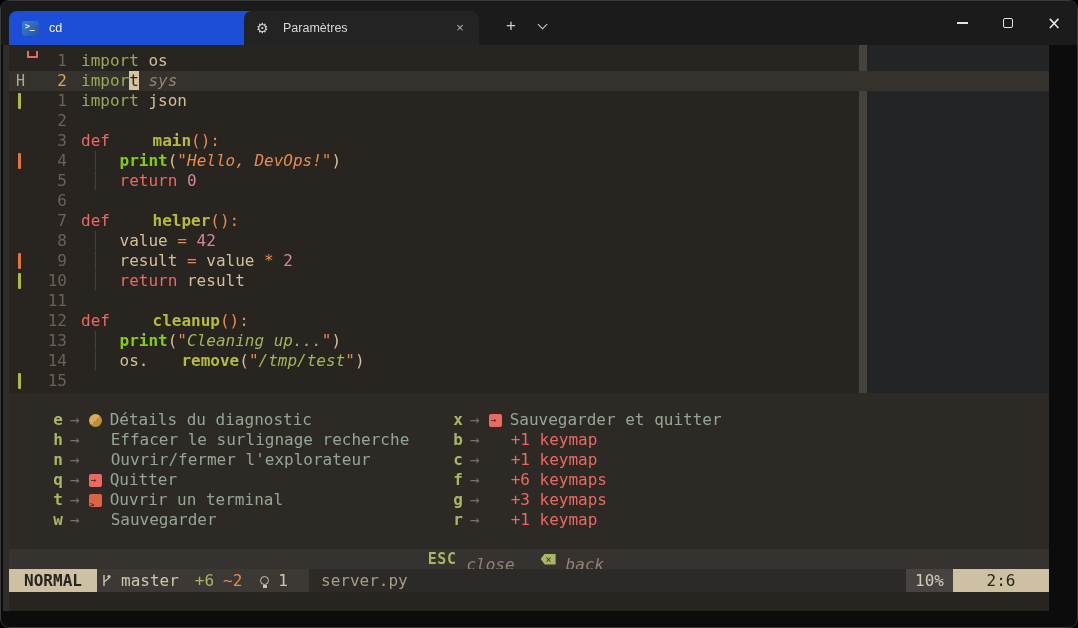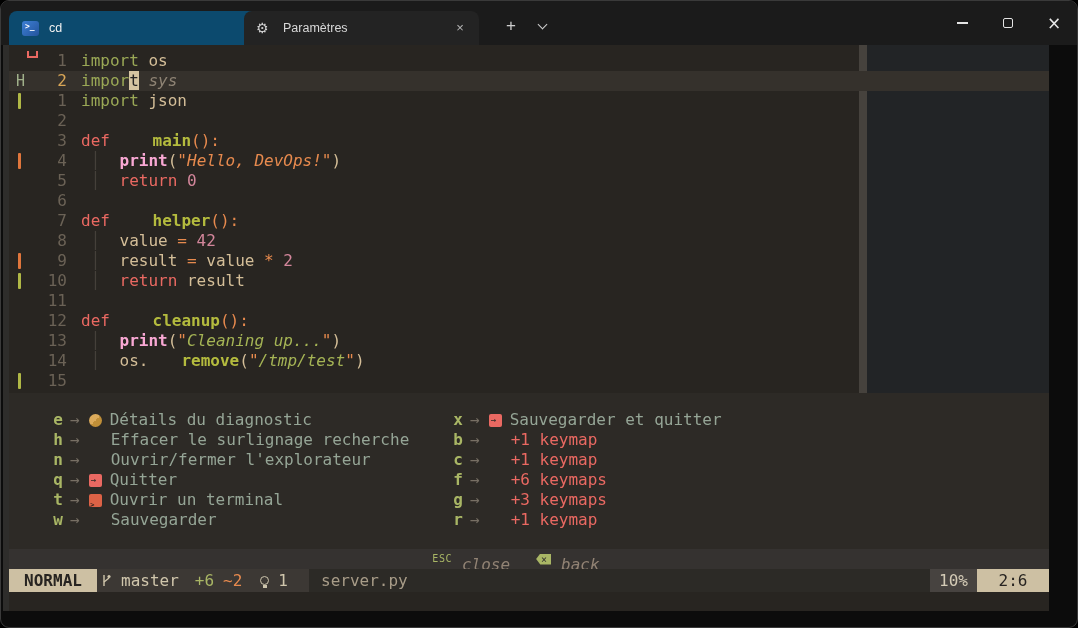--- a/index.html
+++ b/index.html
@@ -4,21 +4,21 @@
 <style>
   * { margin:0; padding:0; box-sizing:border-box; }
   html,body { background:#000; }
   body { width:1078px; height:628px; position:relative; font-family:"DejaVu Sans Mono", monospace; }
   #win { position:absolute; inset:0; border-radius:9px; overflow:hidden; background:#0c0c0c; border:1px solid #3a3a3a; }
 
   
   #titlebar { position:absolute; left:0; top:0; width:100%; height:44px; background:#1b1b1b; }
   .tab { position:absolute; top:10px; height:34px; border-radius:8px 8px 0 0; display:flex; align-items:center;
          font-family:"Liberation Sans", sans-serif; font-size:12.5px; color:#d8d8d8; cursor:default; }
-  #tab-cd { left:8px; width:260px; background:#0c4a6e; color:#f0f0f0; }
+  #tab-cd { left:8px; width:260px; background:#1d4ed8; color:#f0f0f0; }
   #tab-settings { left:243px; width:235px; background:#232323; }
   .tab .tlabel { margin-left:10px; }
   .tab .tclose { position:absolute; right:10px; width:18px; height:18px; text-align:center; line-height:17px;
                  color:#b5b5b5; font-size:13px; border-radius:3px; }
   .ic-ps { display:inline-block; width:17px; height:15px; margin-left:13px; border-radius:3px;
            background:linear-gradient(135deg,#3d7fd4,#24549c); position:relative; }
   .ic-ps::after { content:">_"; position:absolute; left:3px; top:1px; font-family:"DejaVu Sans Mono",monospace;
                   font-size:8px; font-weight:bold; color:#fff; }
   .ic-gear { display:inline-block; width:17px; margin-left:12px; color:#d0d0d0; font-size:14px; line-height:15px; }
   .ic-gear::after { content:"⚙"; }
@@ -45,21 +45,21 @@
   .row { position:absolute; left:0; width:850px; height:20px; white-space:pre; }
   .sign { position:absolute; left:1px; width:14px; height:20px; }
   .sign .bar { display:block; width:3px; height:16px; margin:2px 0 0 8px; border-radius:1px; }
   .bar.add { background:#b0b846; } .bar.chg { background:#e0763c; }
   .sign.hint { color:#a0b08a; font-size:15px; padding-left:6px; }
   .lnum { position:absolute; left:8px; width:50px; text-align:right; color:#6b6256; }
   .lnum.cur { color:#d8a657; }
   .code { position:absolute; left:72px; }
 
   .tk-imp { color:#9aa856; } .tk-fg { color:#d4be98; } .tk-kw { color:#ea6962; }
-  .tk-fn { color:#b4bb3e; font-weight:bold;padding-left:33px; } .tk-bi { color:#f9a8d4; font-weight:bold; }
+  .tk-fn { color:#b4bb3e; font-weight:bold;padding-left:33px; } .tk-bi { color:#84cc16; font-weight:bold; }
   .tk-op { color:#e78a4e; } .tk-num { color:#d3869b; }
   .tk-strO { color:#e78a4e; font-style:italic; } .tk-strG { color:#a5b455; font-style:italic; }
   .tk-dim { color:#8e8374; font-style:italic; } .tk-guide { color:#45403a; }
   .tk-cur { background:#d5c4a1; color:#262423; }
 
   
   #whichkey { position:absolute; left:0; top:348px; width:1040px; height:156px; background:#2d2a26; }
   .wkcol { position:absolute; top:17px; }
   #wkcol-left { left:36px; } #wkcol-right { left:436px; }
   .wk-row { height:20px; display:flex; align-items:center; white-space:pre; }
@@ -73,21 +73,21 @@
                background:linear-gradient(135deg,#dcab5b 50%,#c08f38 50%); }
   .ic-exit { width:13px; height:13px; border-radius:2px; margin-top:1px; background:#ea6962; }
   .ic-exit::after { content:"→"; position:absolute; left:2px; top:0; font-size:9px; line-height:13px; color:#2d2a26; }
   .ic-term { width:13px; height:13px; border-radius:2px; margin-top:1px; background:#dd6246; }
   .ic-term::after { content:">_"; position:absolute; left:1.5px; top:1px; font-size:7px; font-weight:bold; color:#2a1f1b; }
 
   #wkfooter { position:absolute; left:0; top:504px; width:1040px; height:20px; background:#353230;
               display:flex; align-items:center; justify-content:center; white-space:pre; }
   #wk-prefix { position:absolute; left:18px; top:6px; width:11px; height:7px;
                border-left:2px solid #ea6962; border-right:2px solid #ea6962; border-bottom:2px solid #ea6962; }
-  .ic-esc { font-size:10px; font-weight:normal; color:#a9b665; letter-spacing:0.5px; }
+  .ic-esc { font-size:15px; font-weight:bold; color:#a9b665; letter-spacing:0.5px; }
   .wkf-label { color:#928374; font-style:italic; margin:12px 26px 0 10px; }
   .ic-backspace { display:inline-block; width:15px; height:11px; background:#a9b665; position:relative;
                   clip-path:polygon(28% 0,100% 0,100% 100%,28% 100%,0 50%); }
   .ic-backspace::after { content:"×"; position:absolute; left:5px; top:-4px; font-size:10px; color:#353230; }
 
   
   #statusline { position:absolute; left:0; top:524px; width:1040px; height:23px; display:flex; font-size:16px; }
   .seg { display:flex; align-items:center; }
   #seg-mode { width:88px; background:#cdc0a3; color:#272421; font-weight:bold; justify-content:center; }
   #seg-git { width:212px; background:#3c3834; color:#d0c6ac; padding-left:3px; }
@@ -99,21 +99,21 @@
   #seg-main { flex:1; background:#2c2a26; color:#c9c0aa; }
   #sl-file { color:#a89c88; margin-left:12px; }
   #seg-main .right { margin-left:auto; display:flex; align-items:center; margin-right:12px; }
   .ic-os { display:inline-block; width:11px; height:11px; background:#bfb8a4; margin-left:16px; position:relative; }
   .ic-os::after { content:""; position:absolute; inset:0;
       background:linear-gradient(to right,transparent 42%,#2c2a26 42%,#2c2a26 58%,transparent 58%),
                  linear-gradient(to bottom,transparent 42%,#2c2a26 42%,#2c2a26 58%,transparent 58%); }
   #seg-main .ic-python { margin-left:18px; }
   #sl-lang { margin-left:8px; }
   #seg-pct { width:47px; background:#474340; color:#d4cbb6; justify-content:center; }
-  #seg-pos { width:72px; background:#cdc0a3; color:#272421; justify-content:center; }
+  #seg-pos { width:96px; background:#cdc0a3; color:#272421; justify-content:center; }
 
   #understrip { position:absolute; left:8px; top:610px; width:1040px; height:18px; background:#0c0c0c; }
 </style>
 </head>
 <body>
 
 <div id="win">
 
   <div id="titlebar">
     <div class="tab" id="tab-cd">

